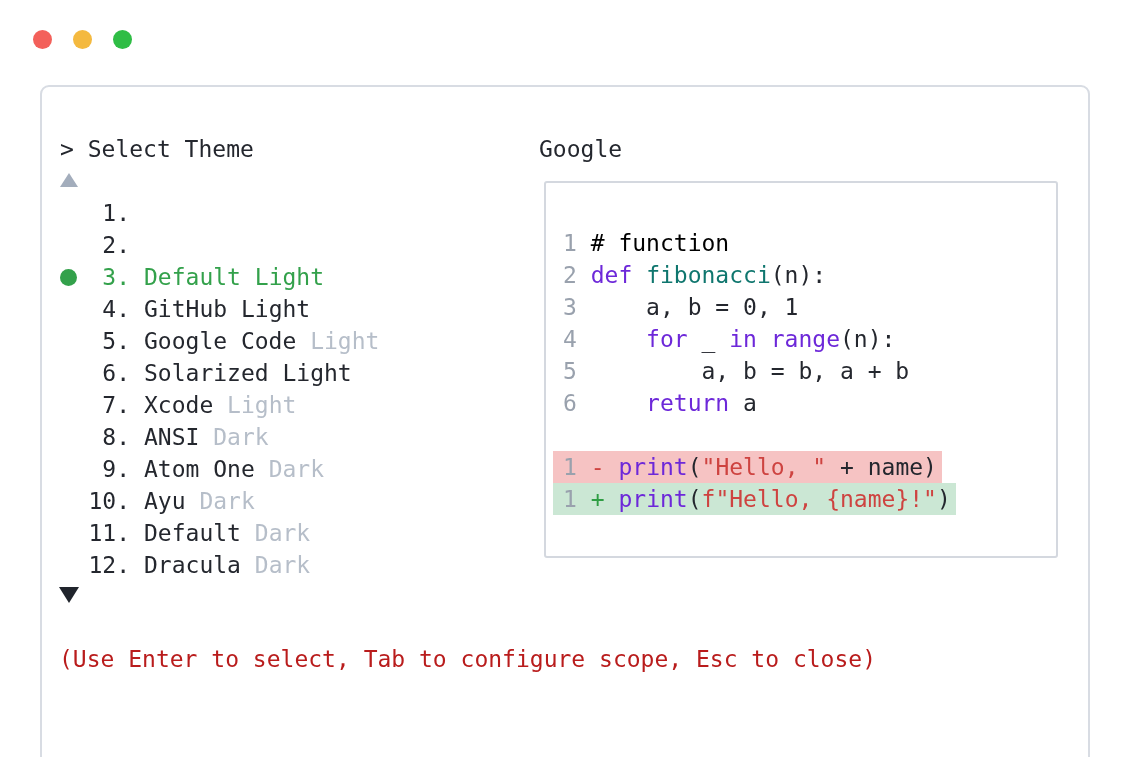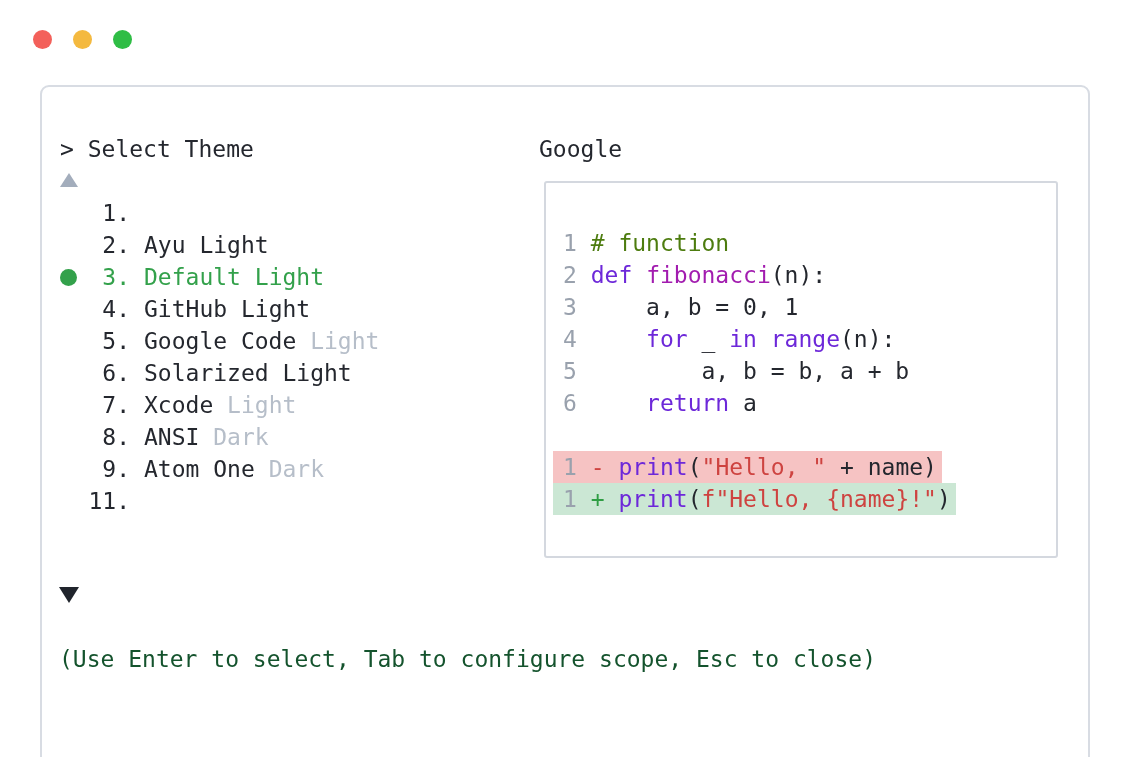--- a/index.html
+++ b/index.html
@@ -34,33 +34,33 @@
   .theme-list{position:absolute;left:16px;top:110px;}
   .trow{height:32px;display:flex;align-items:flex-start;cursor:default;}
   .bullet{width:26px;height:32px;position:relative;flex:none;}
   .bullet .dot{position:absolute;left:2px;top:8px;width:17px;height:17px;border-radius:50%;background:#33a14b;}
   .tnum{width:46px;flex:none;text-align:right;color:#24272e;}
   .tgap{width:14px;flex:none;}
   .tlabel{white-space:pre;color:#24272e;}
   .variant-muted{color:#b6bec9;}
   .trow.selected .tnum,.trow.selected .tlabel,.trow.selected .tlabel span{color:#33a14b;}
   
-  .hint{position:absolute;left:17px;top:556px;white-space:pre;color:#14532d;}
+  .hint{position:absolute;left:17px;top:556px;white-space:pre;color:#b91c1c;}
   
   .preview-box{
     position:absolute;left:502px;top:94px;width:514px;height:377px;
     box-sizing:border-box;border:2px solid #d4d8df;border-radius:3px;background:#ffffff;
   }
   .codewrap{position:absolute;left:17px;top:44px;white-space:pre;}
   .code-line{height:32px;}
   .ln{color:#99a1ad;}
   .tk-kw{color:#6d28d9;}
-  .tk-fn{color:#a21caf;}
+  .tk-fn{color:#0f766e;}
   .tk-str{color:#ce4340;}
-  .tk-com{color:#4d7c0f;}
+  .tk-com{color:#000000;}
   .tk-pl{color:#24272e;}
   .diff-band{display:inline-block;height:32px;margin-left:-10px;padding:0 5px 0 10px;}
   .diff-removed{background:#f6c3c3;}
   .diff-added{background:#cbe7d4;}
   .sign-removed{color:#ce4340;}
   .sign-added{color:#2f9e44;}
 </style>
 </head>
 <body>
 
@@ -79,21 +79,20 @@
   <div class="theme-list mono" id="theme-list">
       <div class="trow">
         <span class="bullet"></span>
         <span class="tnum">1.</span>
         <span class="tgap"></span>
       </div>
       <div class="trow">
         <span class="bullet"></span>
         <span class="tnum">2.</span>
         <span class="tgap"></span>
-        <span class="tlabel">Ayu <span>Light</span></span>
       </div>
       <div class="trow selected">
         <span class="bullet">
           <span class="dot"></span>
         </span>
         <span class="tnum">3.</span>
         <span class="tgap"></span>
         <span class="tlabel">Default <span>Light</span></span>
       </div>
       <div class="trow">
@@ -127,22 +126,35 @@
         <span class="tlabel">ANSI <span class="variant-muted">Dark</span></span>
       </div>
       <div class="trow">
         <span class="bullet"></span>
         <span class="tnum">9.</span>
         <span class="tgap"></span>
         <span class="tlabel">Atom One <span class="variant-muted">Dark</span></span>
       </div>
       <div class="trow">
         <span class="bullet"></span>
+        <span class="tnum">10.</span>
+        <span class="tgap"></span>
+        <span class="tlabel">Ayu <span class="variant-muted">Dark</span></span>
+      </div>
+      <div class="trow">
+        <span class="bullet"></span>
         <span class="tnum">11.</span>
         <span class="tgap"></span>
+        <span class="tlabel">Default <span class="variant-muted">Dark</span></span>
+      </div>
+      <div class="trow">
+        <span class="bullet"></span>
+        <span class="tnum">12.</span>
+        <span class="tgap"></span>
+        <span class="tlabel">Dracula <span class="variant-muted">Dark</span></span>
       </div>
     </div>
 
   <div class="down-arrow"></div>
 
   <div class="hint mono">(Use Enter to select, Tab to configure scope, Esc to close)</div>
 
   <div class="preview-box">
     <div class="codewrap mono" id="code-lines"><div class="code-line"><span class="ln">1</span> <span class="tk-com"># function</span></div><div class="code-line"><span class="ln">2</span> <span class="tk-kw">def</span><span class="tk-pl"> </span><span class="tk-fn">fibonacci</span><span class="tk-pl">(n):</span></div><div class="code-line"><span class="ln">3</span> <span class="tk-pl">    a, b = 0, 1</span></div><div class="code-line"><span class="ln">4</span> <span class="tk-pl">    </span><span class="tk-kw">for</span><span class="tk-pl"> _ </span><span class="tk-kw">in</span><span class="tk-pl"> </span><span class="tk-kw">range</span><span class="tk-pl">(n):</span></div><div class="code-line"><span class="ln">5</span> <span class="tk-pl">        a, b = b, a + b</span></div><div class="code-line"><span class="ln">6</span> <span class="tk-pl">    </span><span class="tk-kw">return</span><span class="tk-pl"> a</span></div><div class="code-line"></div><div class="code-line"><span class="diff-band diff-removed"><span class="ln">1</span> <span class="sign-removed">-</span> <span class="tk-kw">print</span><span class="tk-pl">(</span><span class="tk-str">"Hello, "</span><span class="tk-pl"> + name)</span></span></div><div class="code-line"><span class="diff-band diff-added"><span class="ln">1</span> <span class="sign-added">+</span> <span class="tk-kw">print</span><span class="tk-pl">(</span><span class="tk-str">f"Hello, {name}!"</span><span class="tk-pl">)</span></span></div></div>
   </div>

